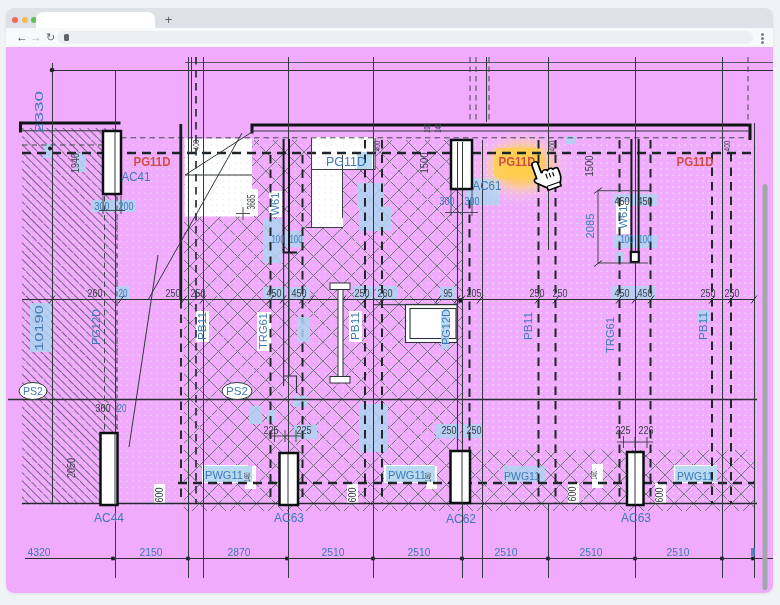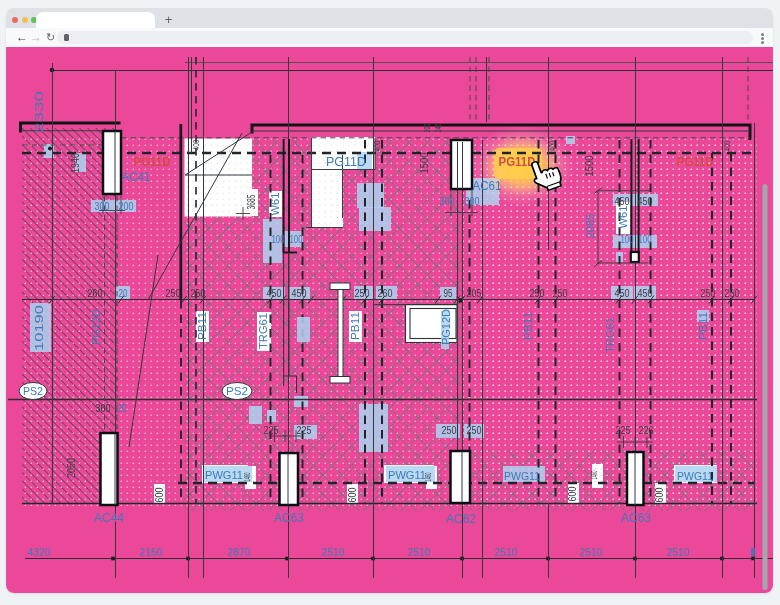--- a/index.html
+++ b/index.html
@@ -6,21 +6,21 @@
   .win{position:absolute;left:6px;top:8px;width:767px;height:585px;background:#fff;border-radius:8px;overflow:hidden;box-shadow:0 1px 3px rgba(0,0,0,.08)}
   .tabs{position:absolute;left:0;top:0;width:100%;height:20px;background:#dee1e6}
   .dot{position:absolute;top:9px;width:6px;height:6px;border-radius:50%}
   .tab{position:absolute;left:30px;top:4px;width:119px;height:16px;background:#fff;border-radius:7px 7px 0 0}
   .plus{position:absolute;left:156px;top:5px;width:13px;height:13px;color:#5f6368;font-size:13px;line-height:13px;text-align:center}
   .bar{position:absolute;left:0;top:20px;width:100%;height:19px;background:#f8f9fa;border-bottom:1px solid #dfe1e4}
   .nav{position:absolute;top:22px;font-size:12px;line-height:15px;color:#55585c}
   .pill{position:absolute;left:51px;top:23px;width:696px;height:13px;background:#edeff2;border-radius:7px}
   .lock{position:absolute;left:58px;top:26px;width:5px;height:7px;background:#606468;border-radius:1.5px}
   .keb{position:absolute;left:755px;width:3px;height:3px;border-radius:50%;background:#7d8186}
-  .page{position:absolute;left:0;top:39px;right:0;bottom:0;background:#ec4899;overflow:hidden}
+  .page{position:absolute;left:0;top:39px;right:0;bottom:0;background:#f0abfc;overflow:hidden}
   .page svg{position:absolute;left:-6px;top:-47px}
   text{font-family:"Liberation Sans",sans-serif}
 </style>
 </head>
 <body>
 
 <div class="win">
 
   <div class="tabs"></div>
 

